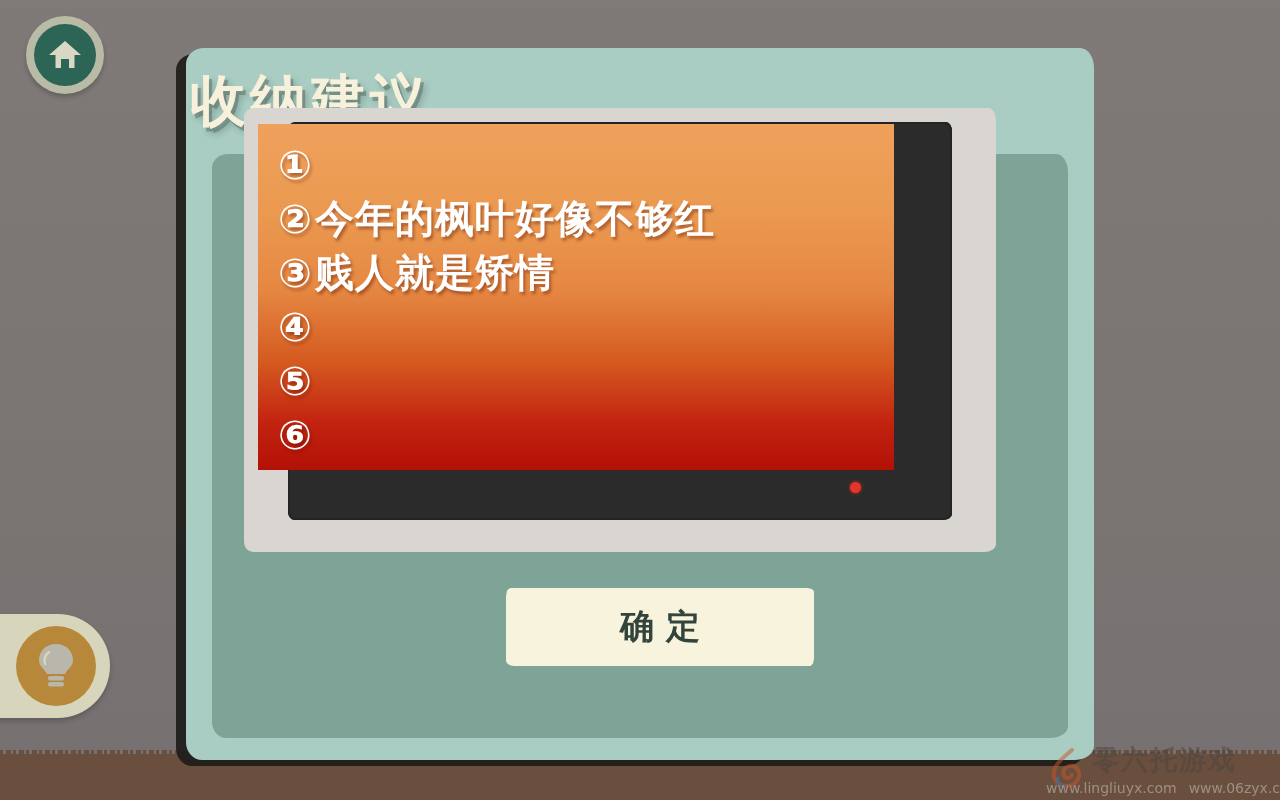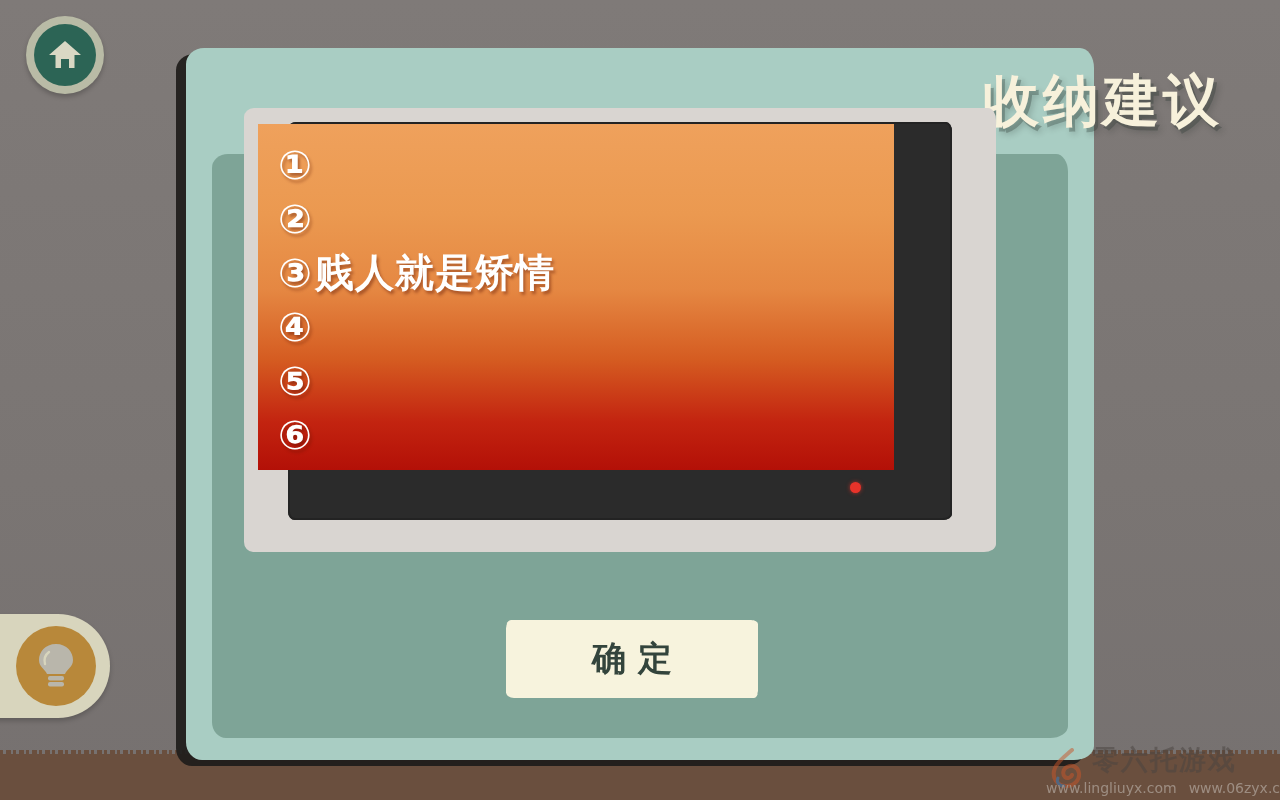--- a/index.html
+++ b/index.html
@@ -149,24 +149,24 @@
     top: 106px;
     width: 856px;
     height: 584px;
     background: #7ea497;
     border-radius: 16px 12px 18px 14px / 14px 18px 12px 16px;
   }
 
   
   #dialog-title {
     position: absolute;
-    left: 13px;
+    left: 4px;
     top: 16px;
     width: 1024px;
-    text-align: right;
+    text-align: left;
     font-size: 56px;
     letter-spacing: 4px;
     font-weight: bold;
     color: #f7f1db;
     text-shadow: 3px 4px 0 rgba(40,52,48,0.30),
                  5px 6px 6px rgba(30,40,36,0.22);
     font-family: "DejaVu Sans", "Liberation Sans", sans-serif;
   }
 
   
@@ -244,22 +244,22 @@
     margin-right: 2px;
   }
   .tv-line .txt {
     flex: 0 0 auto;
   }
 
   
   #confirm-btn {
     position: absolute;
     left: 320px;
-    top: 572px;
-    width: 252px;
+    top: 540px;
+    width: 308px;
     height: 78px;
     cursor: pointer;
   }
   #confirm-paper {
     position: absolute;
     inset: 0;
     background: #f7f3dd;
     border-radius: 5px 7px 4px 8px / 8px 4px 7px 5px;
     box-shadow: 0 2px 4px rgba(20,30,26,0.22);
     -webkit-mask-image: repeating-linear-gradient(0deg,
@@ -379,20 +379,21 @@
       <div id="tv-led"></div>
       <div id="tv-screen">
         <div id="tv-list">
 
           <div class="tv-line">
             <span class="num">①</span>
           </div>
 
           <div class="tv-line">
             <span class="num">②</span>
+            <span class="txt">今年的枫叶好像不够红</span>
           </div>
 
           <div class="tv-line">
             <span class="num">③</span>
             <span class="txt">贱人就是矫情</span>
           </div>
 
           <div class="tv-line">
             <span class="num">④</span>
           </div>

